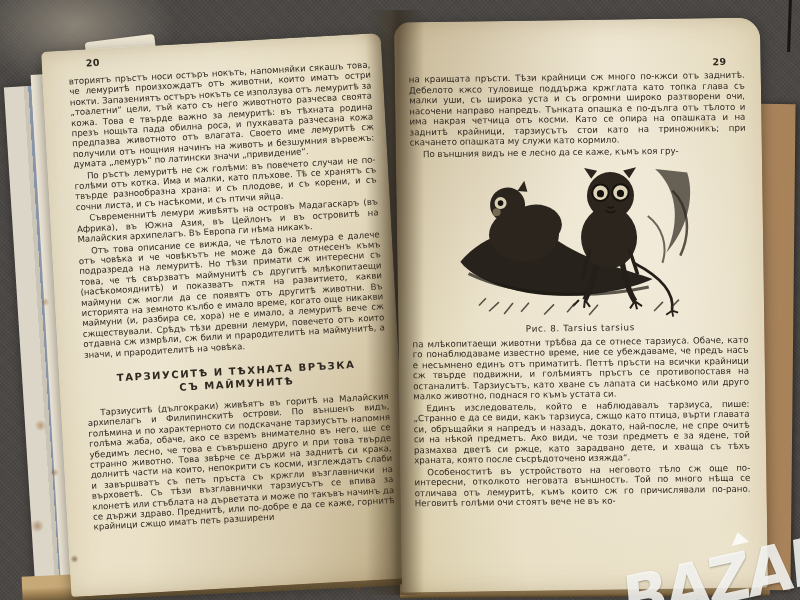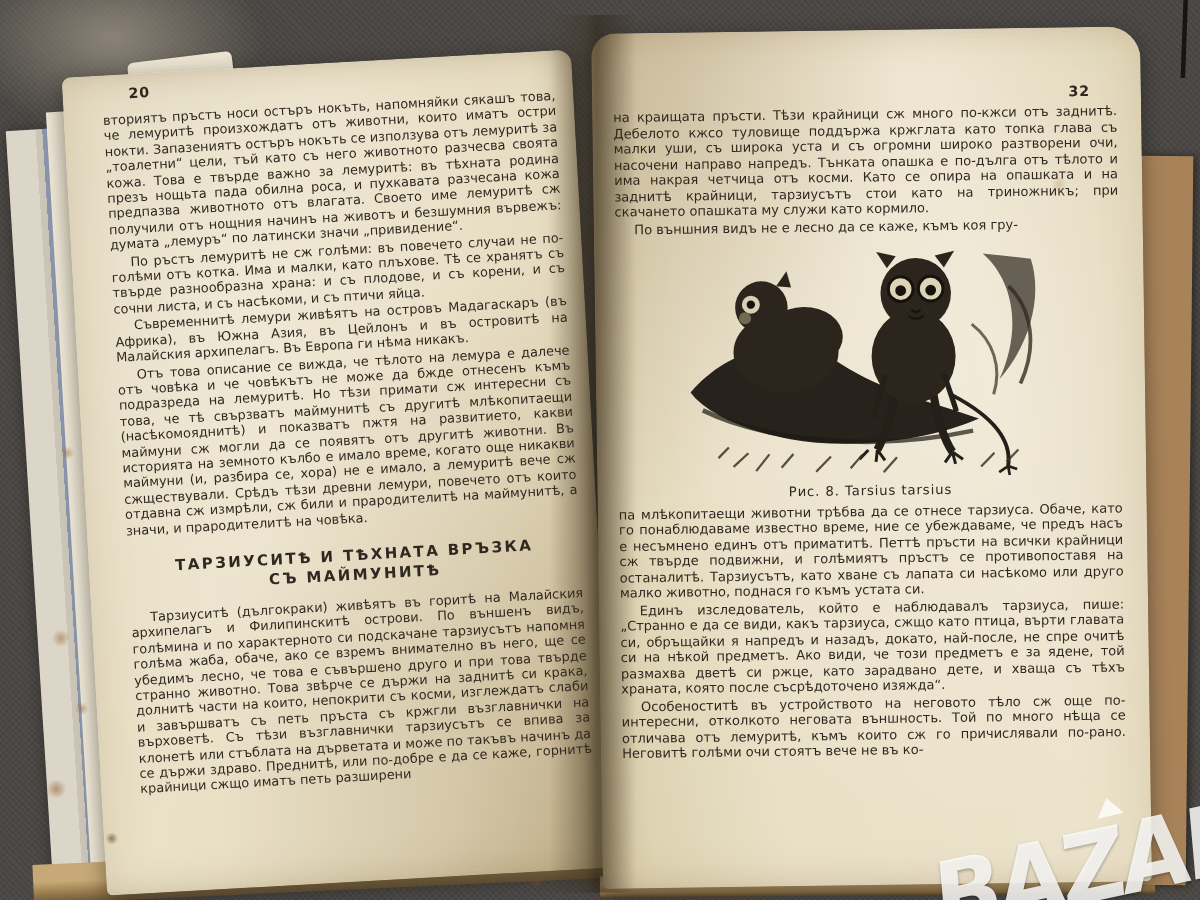--- a/index.html
+++ b/index.html
@@ -114,21 +114,21 @@
       <p class="ind">Отъ това описание се вижда, че тѣлото на лемура е далече отъ човѣка и че човѣкътъ не може да бжде отнесенъ къмъ подразреда на лемуритѣ. Но тѣзи примати сж интересни съ това, че тѣ свързватъ маймунитѣ съ другитѣ млѣкопитаещи (насѣкомояднитѣ) и показватъ пжтя на развитието, какви маймуни сж могли да се появятъ отъ другитѣ животни. Въ историята на земното кълбо е имало време, когато още никакви маймуни (и, разбира се, хора) не е имало, а лемуритѣ вече сж сжществували. Срѣдъ тѣзи древни лемури, повечето отъ които отдавна сж измрѣли, сж били и прародителитѣ на маймунитѣ, а значи, и прародителитѣ на човѣка.</p>
       <div class="sect-head">
         <div>ТАРЗИУСИТѢ И ТѢХНАТА ВРЪЗКА</div>
         <div>СЪ МАЙМУНИТѢ</div>
       </div>
       <p class="ind">Тарзиуситѣ (дългокраки) живѣятъ въ горитѣ на Малайския архипелагъ и Филипинскитѣ острови. По външенъ видъ, голѣмина и по характерното си подскачане тарзиусътъ напомня голѣма жаба, обаче, ако се взремъ внимателно въ него, ще се убедимъ лесно, че това е съвършено друго и при това твърде странно животно. Това звѣрче се държи на заднитѣ си крака, долнитѣ части на които, непокрити съ косми, изглеждатъ слаби и завършватъ съ петь пръста съ кржгли възглавнички на върховетѣ. Съ тѣзи възглавнички тарзиусътъ се впива за клонетѣ или стъблата на дърветата и може по такъвъ начинъ да се държи здраво. Преднитѣ, или по-добре е да се каже, горнитѣ крайници сжщо иматъ петь разширени</p>
     </div>
   </div>
 
   <div class="page page-right">
-    <div class="pgnum pgnum-right">32</div>
+    <div class="pgnum pgnum-right">29</div>
     <div class="textcol tc-right">
       <p>на краищата пръсти. Тѣзи крайници сж много по-кжси отъ заднитѣ. Дебелото кжсо туловище поддържа кржглата като топка глава съ малки уши, съ широка уста и съ огромни широко разтворени очи, насочени направо напредъ. Тънката опашка е по-дълга отъ тѣлото и има накрая четчица отъ косми. Като се опира на опашката и на заднитѣ крайници, тарзиусътъ стои като на триножникъ; при скачането опашката му служи като кормило.</p>
       <p class="ind">По външния видъ не е лесно да се каже, къмъ коя гру-</p>
 
       <figure>
         <svg width="262" height="158" viewBox="0 0 262 158">
 
           <path d="M208,8 C228,26 234,58 218,92 C238,70 248,38 240,12 Z" fill="#3a332a" opacity=".75"></path>
           <path d="M225,30 C240,45 244,70 232,95" stroke="#332c23" stroke-width="2.5" fill="none" opacity=".8"></path>
           <path d="M200,55 C214,66 220,84 214,102" stroke="#332c23" stroke-width="2" fill="none" opacity=".7"></path>

